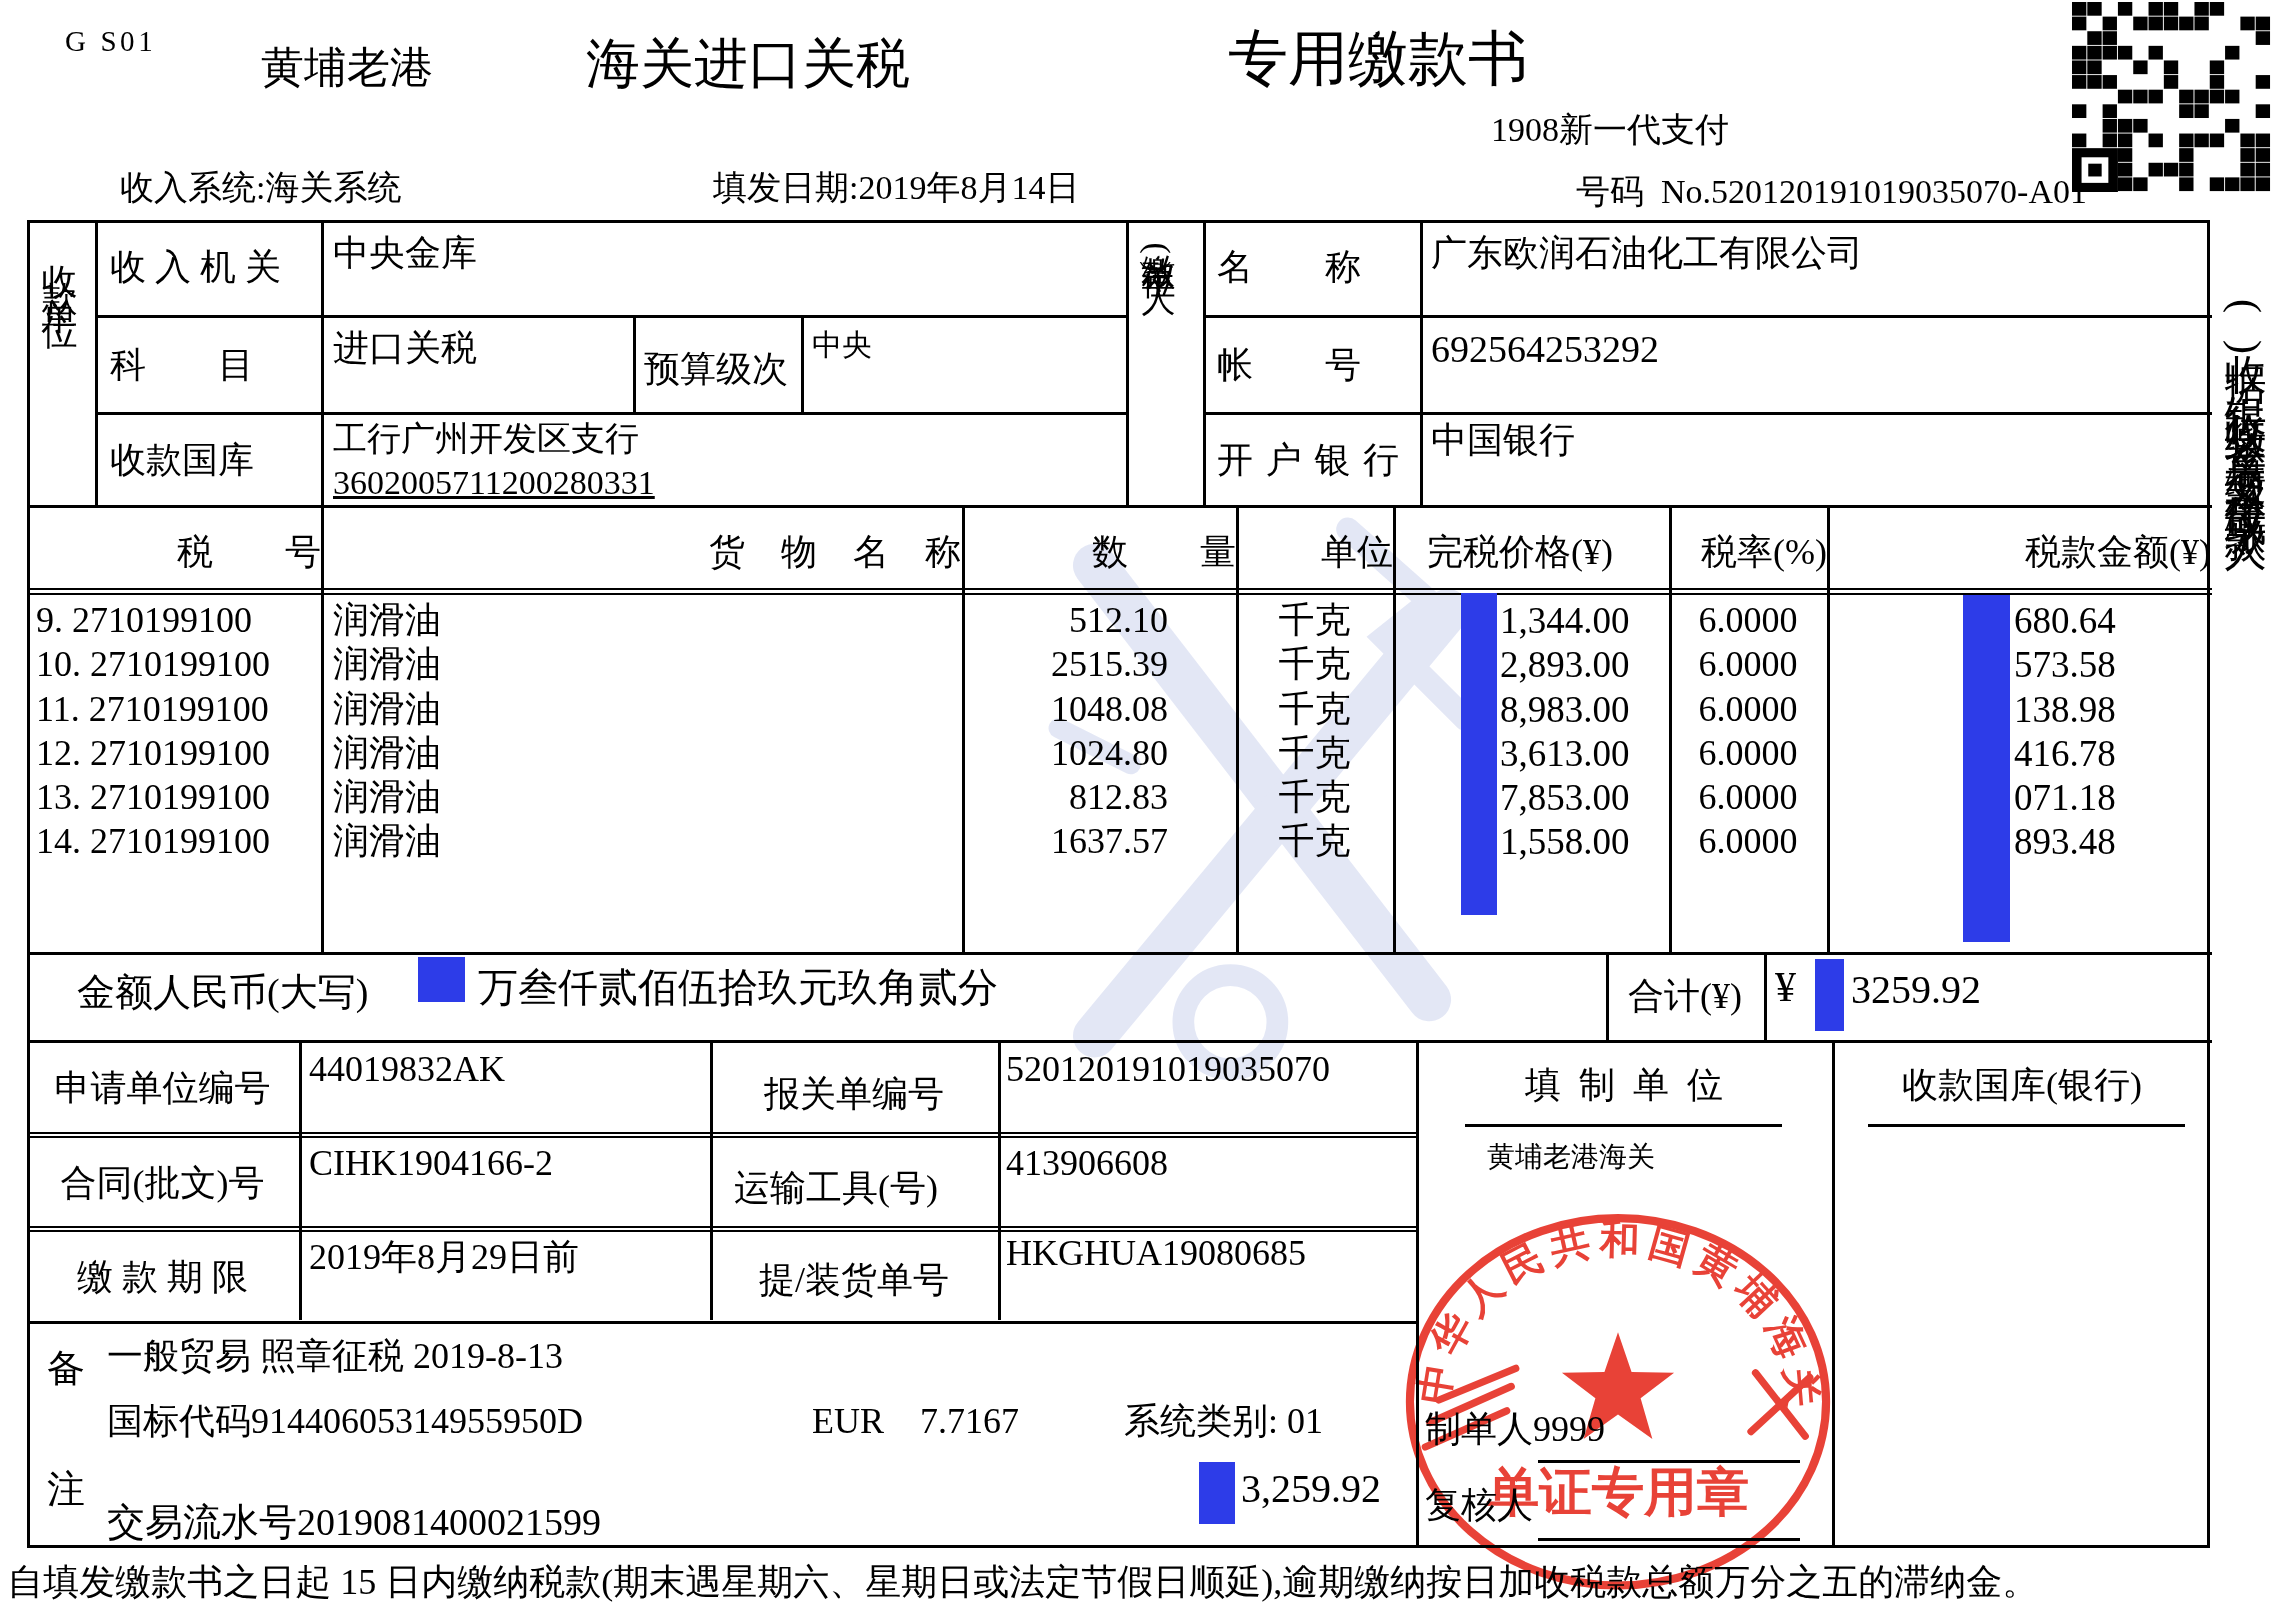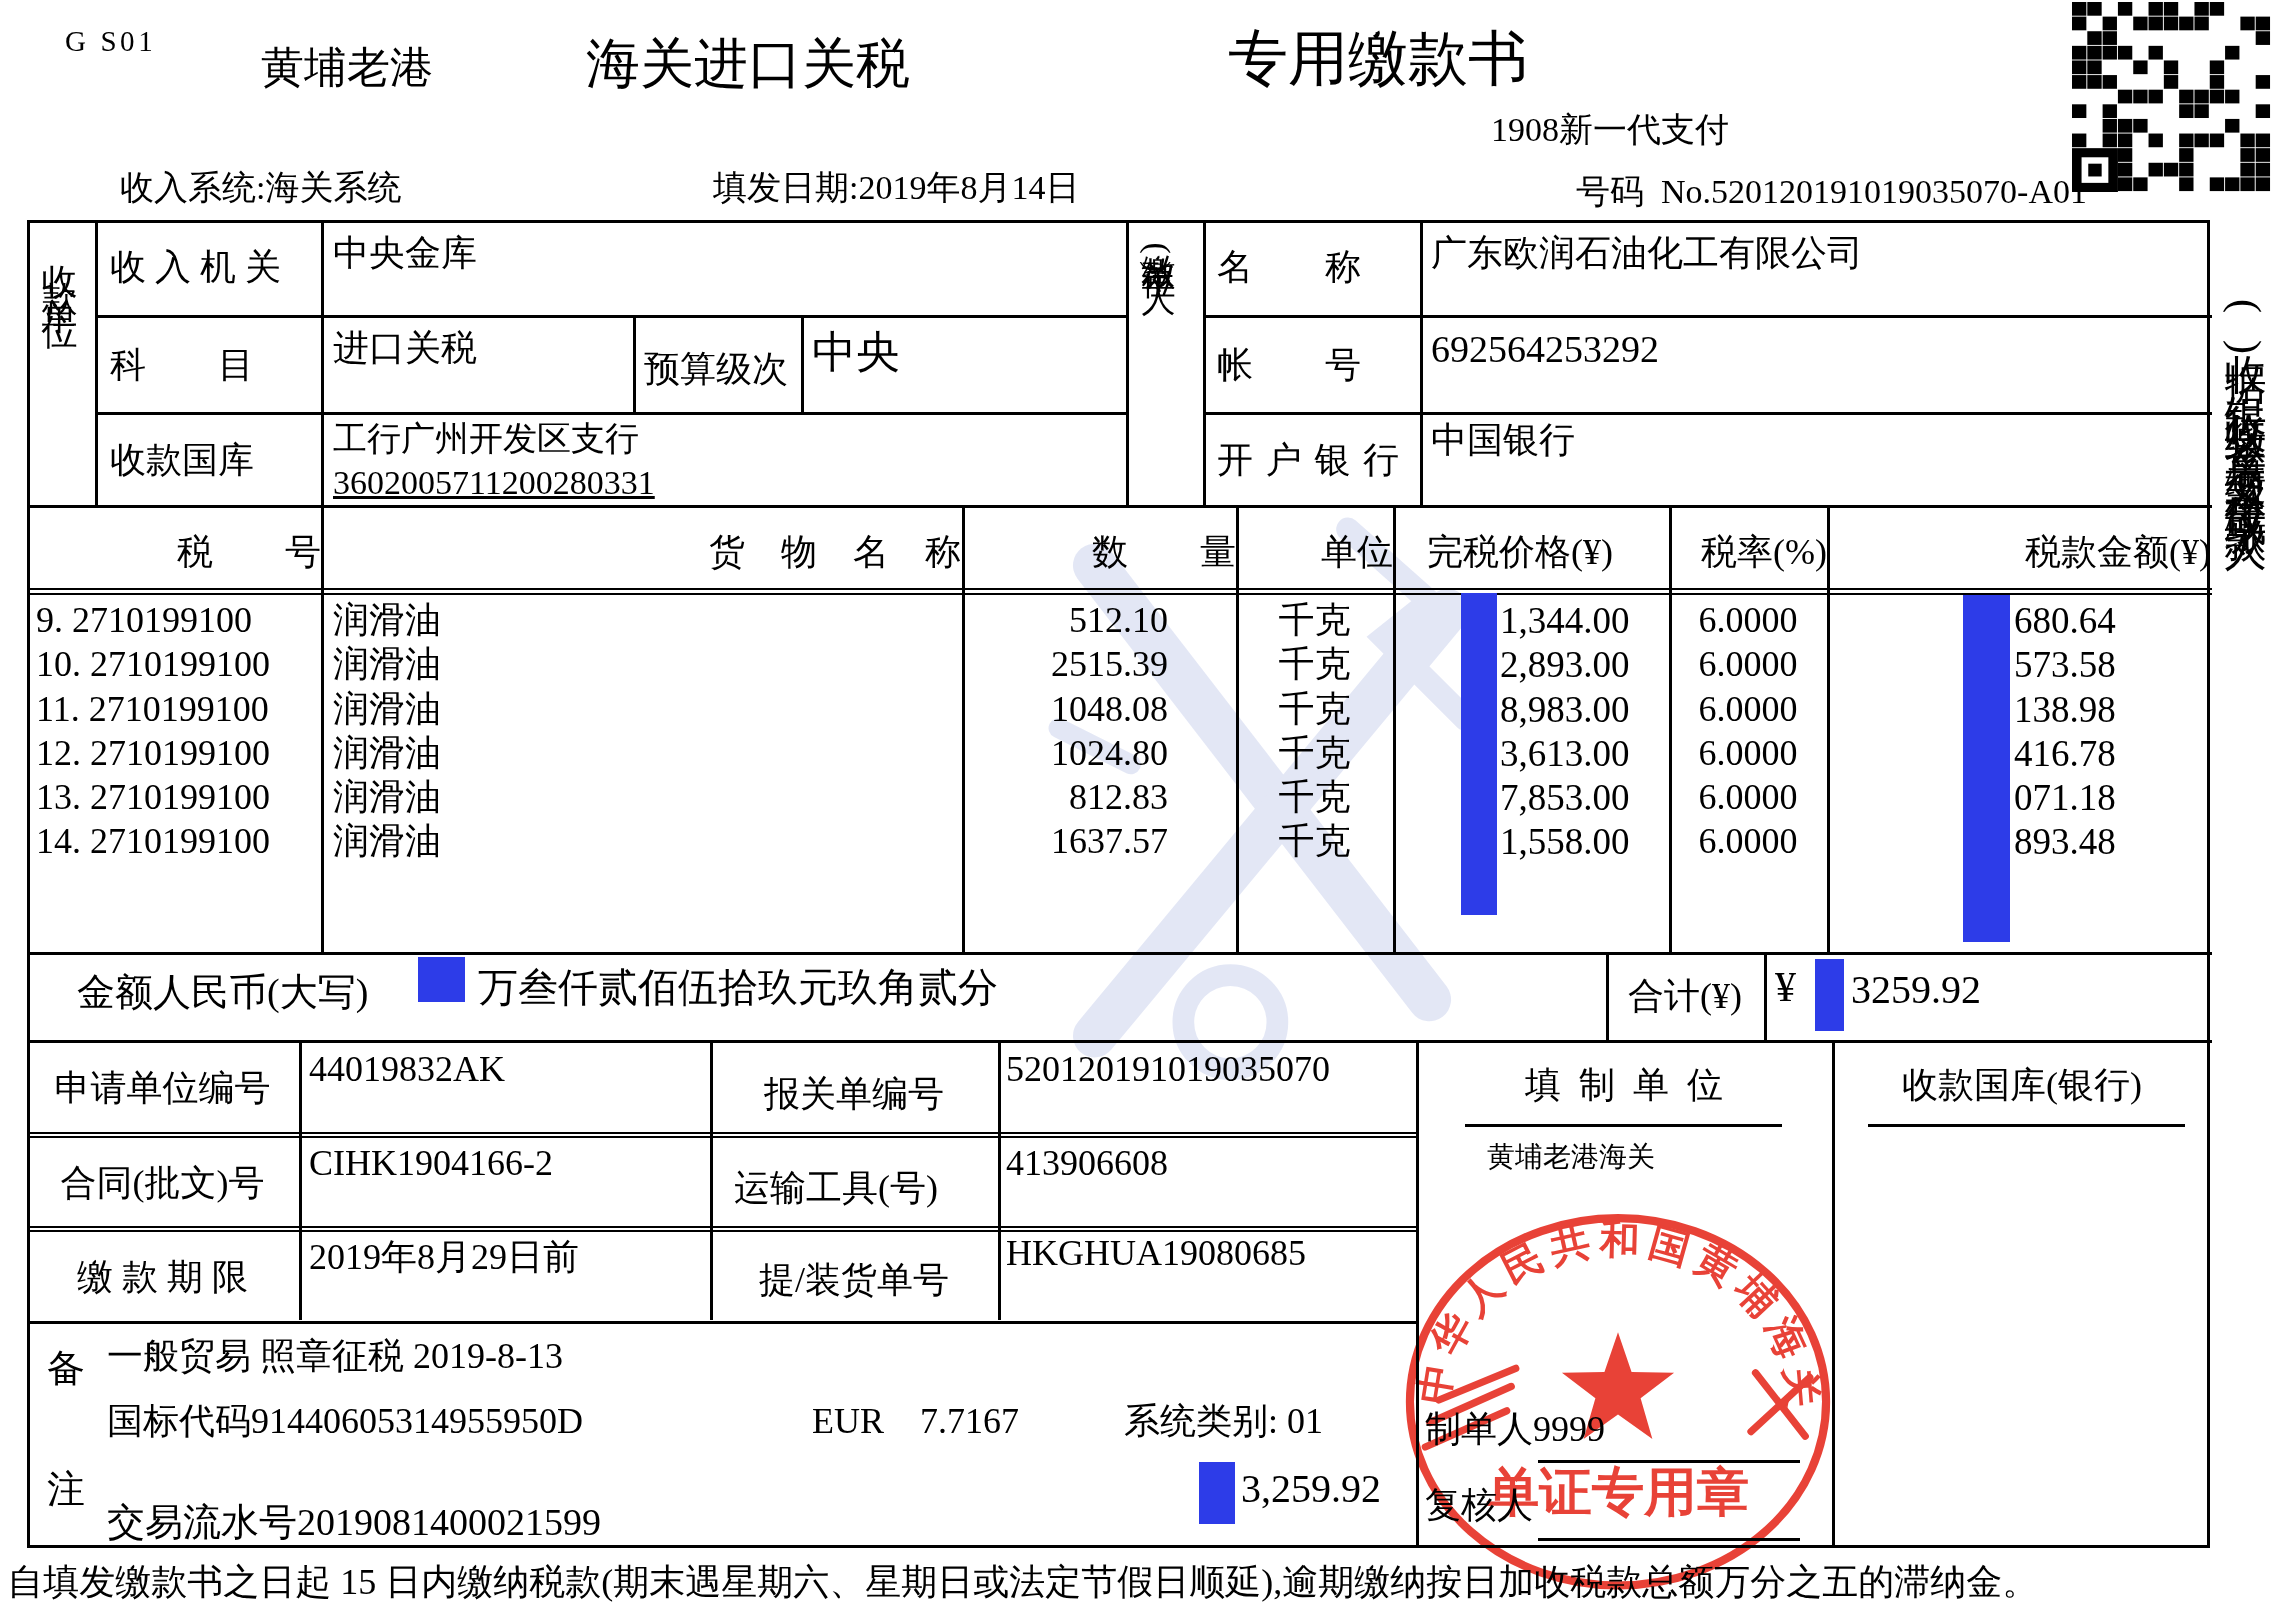--- a/index.html
+++ b/index.html
@@ -169,21 +169,21 @@
   <div class="vl" style="left:998px;top:1040px;width:2.7px;height:280px"></div>
   <div class="vl" style="left:1416px;top:1040px;width:2.7px;height:508px"></div>
   <div class="vl" style="left:1832px;top:1040px;width:2.7px;height:508px"></div>
 
   <div class="t vt" style="left:38px;top:237px;font-size:36px;letter-spacing:16.3px">收款单位</div>
   <div class="t" style="left:110px;top:246px;font-size:36px;letter-spacing:9px">收入机关</div>
   <div class="t" style="left:333px;top:232px;font-size:36px">中央金库</div>
   <div class="t" style="left:110px;top:344px;font-size:36px">科　　目</div>
   <div class="t" style="left:333px;top:327px;font-size:36px">进口关税</div>
   <div class="t" style="left:644px;top:348px;font-size:36px">预算级次</div>
-  <div class="t" style="left:812px;top:327px;font-size:44px">中央</div>
+  <div class="t" style="left:812px;top:327px;font-size:30px">中央</div>
   <div class="t" style="left:110px;top:439px;font-size:36px">收款国库</div>
   <div class="t" style="left:333px;top:419px;font-size:34px">工行广州开发区支行</div>
   <div class="t" style="left:333px;top:463px;font-size:34px;text-decoration:underline">3602005711200280331</div>
 
   <div class="t vt" style="left:1138px;top:228px;font-size:34px;letter-spacing:3.6px">缴款单位(人)</div>
   <div class="t" style="left:1217px;top:246px;font-size:36px">名　　称</div>
   <div class="t" style="left:1431px;top:232px;font-size:36px">广东欧润石油化工有限公司</div>
   <div class="t" style="left:1217px;top:344px;font-size:36px">帐　　号</div>
   <div class="t" style="left:1431px;top:327px;font-size:38px">692564253292</div>
   <div class="t" style="left:1217px;top:439px;font-size:36px;letter-spacing:12.7px">开户银行</div>

